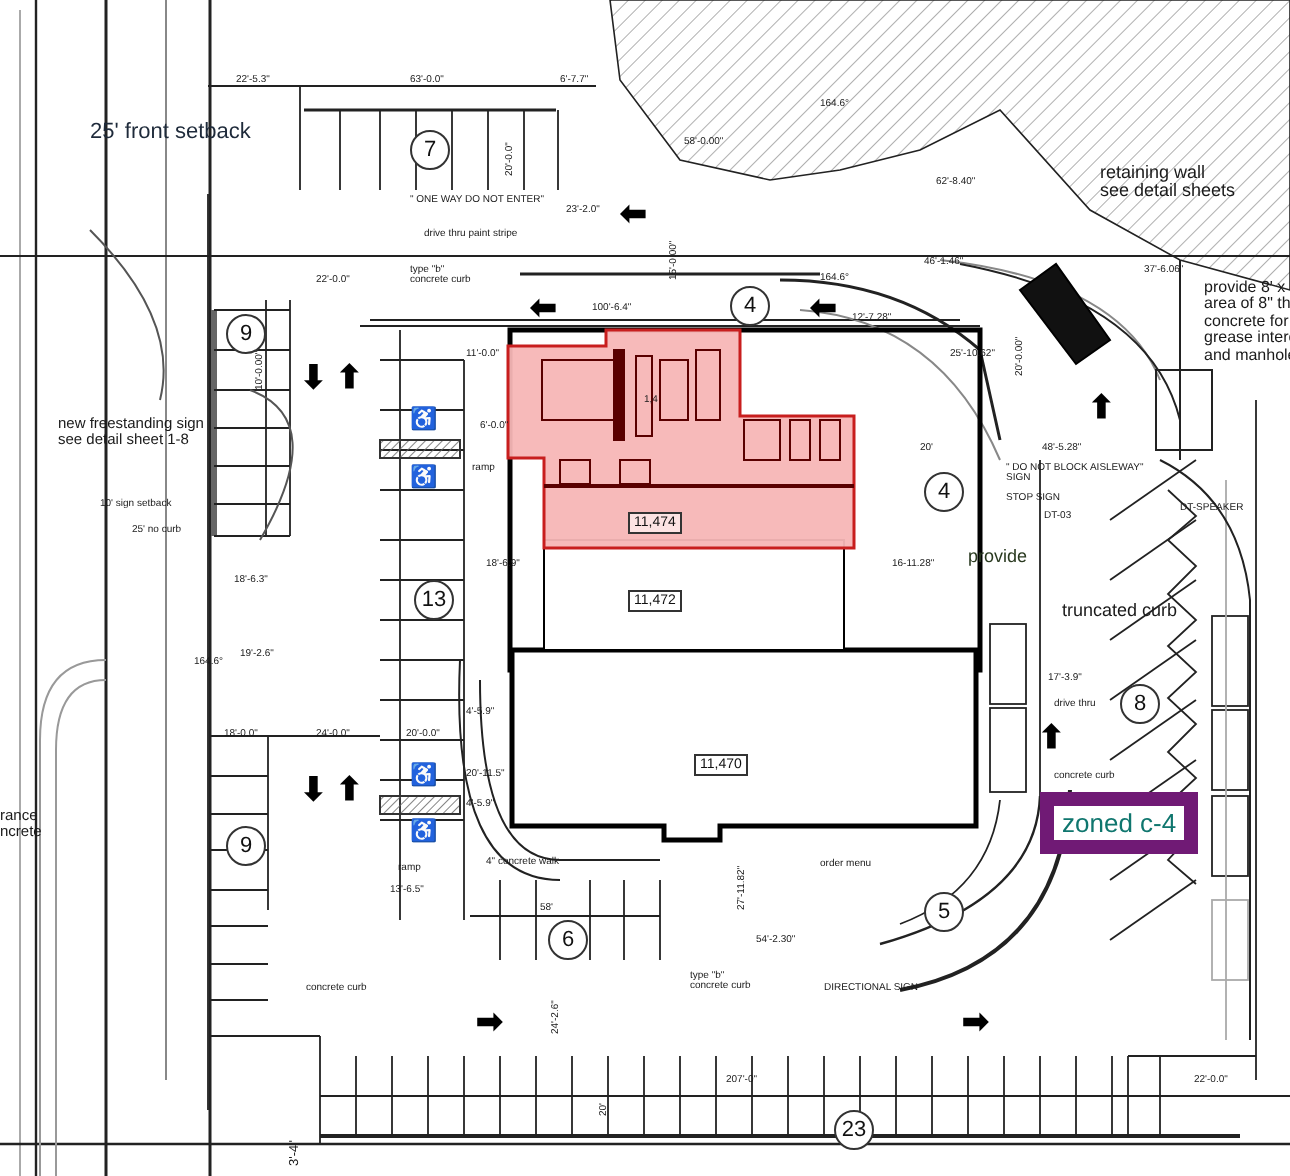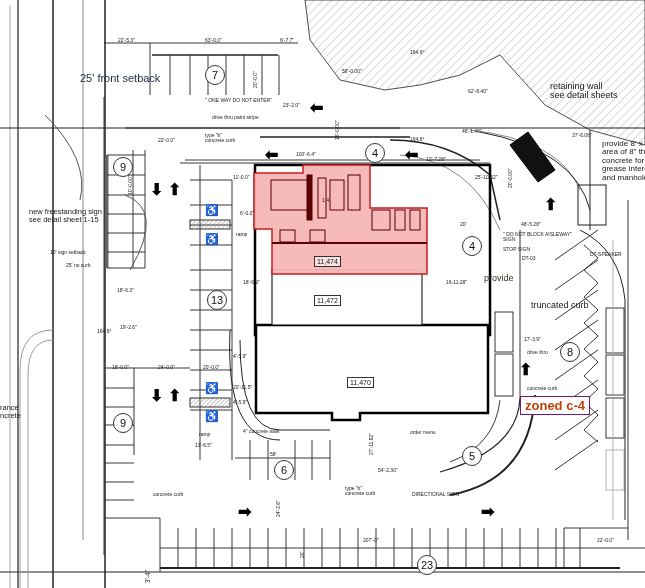--- a/index.html
+++ b/index.html
@@ -8,21 +8,21 @@
   .lbl { position:absolute; color:#1a1a1a; font-family:"Liberation Sans", sans-serif; white-space:nowrap; line-height:1; }
   .lbl.tiny { font-size:5px; }
   .lbl.small { font-size:6.5px; }
   .lbl.med { font-size:9px; }
   .lbl.big { font-size:11px; }
   .lbl.blue { color:#1e2a3a; }
   .lbl.multi { white-space:pre; line-height:1.05; }
   .rot90 { transform-origin:left top; transform:rotate(-90deg); }
   .stall { position:absolute; width:18px; height:18px; border:1px solid #333; border-radius:50%; font-size:11px; display:flex; align-items:center; justify-content:center; background:#fff; color:#111; }
   .area-tag { position:absolute; border:1px solid #333; font-size:7px; padding:1px 2px; background:rgba(255,255,255,0.6); color:#111; }
-  .zone-box { position:absolute; border:1px solid #701a75; font-size:13px; padding:1px 4px; background:#fff; color:#c2410c;font-weight:bold; }
+  .zone-box { position:absolute; border:7px solid #701a75; font-size:13px; padding:1px 4px; background:#fff; color:#0f766e; }
   .arrow { position:absolute; font-size:16px; font-weight:bold; color:#000; line-height:1; }
 </style>
 </head>
 <body>
 
 <svg id="plan" viewBox="0 0 645 588" xmlns="http://www.w3.org/2000/svg">
   <defs>
     <pattern id="hatch" patternUnits="userSpaceOnUse" width="6" height="6" patternTransform="rotate(45)">
       <line x1="0" y1="0" x2="0" y2="6" stroke="#9a9a9a" stroke-width="0.8"></line>
     </pattern>
@@ -199,34 +199,34 @@
 
   <rect x="190" y="220" width="40" height="9" fill="url(#hatch2)" stroke="#333"></rect>
   <rect x="190" y="398" width="40" height="9" fill="url(#hatch2)" stroke="#333"></rect>
 
   <path d="M125,195 Q165,210 130,270" fill="none" stroke="#555"></path>
   <path d="M45,115 Q90,160 80,200" fill="none" stroke="#555"></path>
   <path d="M240,340 Q240,430 280,430 L330,430" fill="none" stroke="#222"></path>
   <path d="M230,330 Q225,440 280,440" fill="none" stroke="#222"></path>
 </svg>
 
-<div class="lbl big blue" style="left:45px;top:73px;margin-left:35px;">25' front setback</div>
+<div class="lbl big blue" style="left:45px;top:61px;">25' front setback</div>
 <div class="lbl tiny" style="left:205px;top:98px;">" ONE WAY DO NOT ENTER"</div>
 <div class="lbl tiny" style="left:212px;top:115px;">drive thru paint stripe</div>
 <div class="lbl tiny multi" style="left:205px;top:133px;">type "b"
 concrete curb</div>
 <div class="lbl med multi" style="left:550px;top:82px;">retaining wall
 see detail sheets</div>
 <div class="lbl small multi" style="left:602px;top:140px;font-size:8px;">provide 8' x 2
 area of 8" thi
 concrete for
 grease interc
 and manhole</div>
 <div class="lbl small multi" style="left:29px;top:208px;font-size:7.5px;">new freestanding sign
-see detail sheet 1-15</div>
+see detail sheet 1-8</div>
 <div class="lbl tiny" style="left:50px;top:250px;">10' sign setback</div>
 <div class="lbl tiny" style="left:66px;top:263px;">25' no curb</div>
 <div class="lbl tiny" style="left:236px;top:232px;">ramp</div>
 <div class="lbl tiny" style="left:199px;top:432px;">ramp</div>
 <div class="lbl tiny multi" style="left:503px;top:232px;">" DO NOT BLOCK AISLEWAY"
 SIGN</div>
 <div class="lbl tiny" style="left:503px;top:247px;">STOP SIGN</div>
 <div class="lbl tiny" style="left:522px;top:256px;">DT-03</div>
 <div class="lbl tiny" style="left:590px;top:252px;">DT-SPEAKER</div>
 <div class="lbl med" style="left:484px;top:274px;color:#2a3a20;">provide</div>

